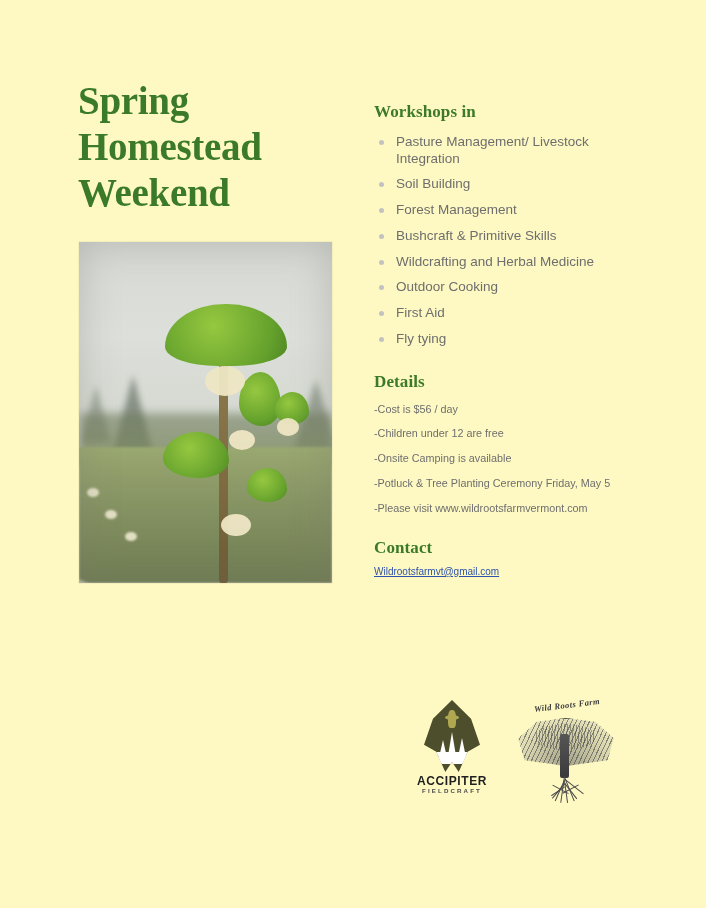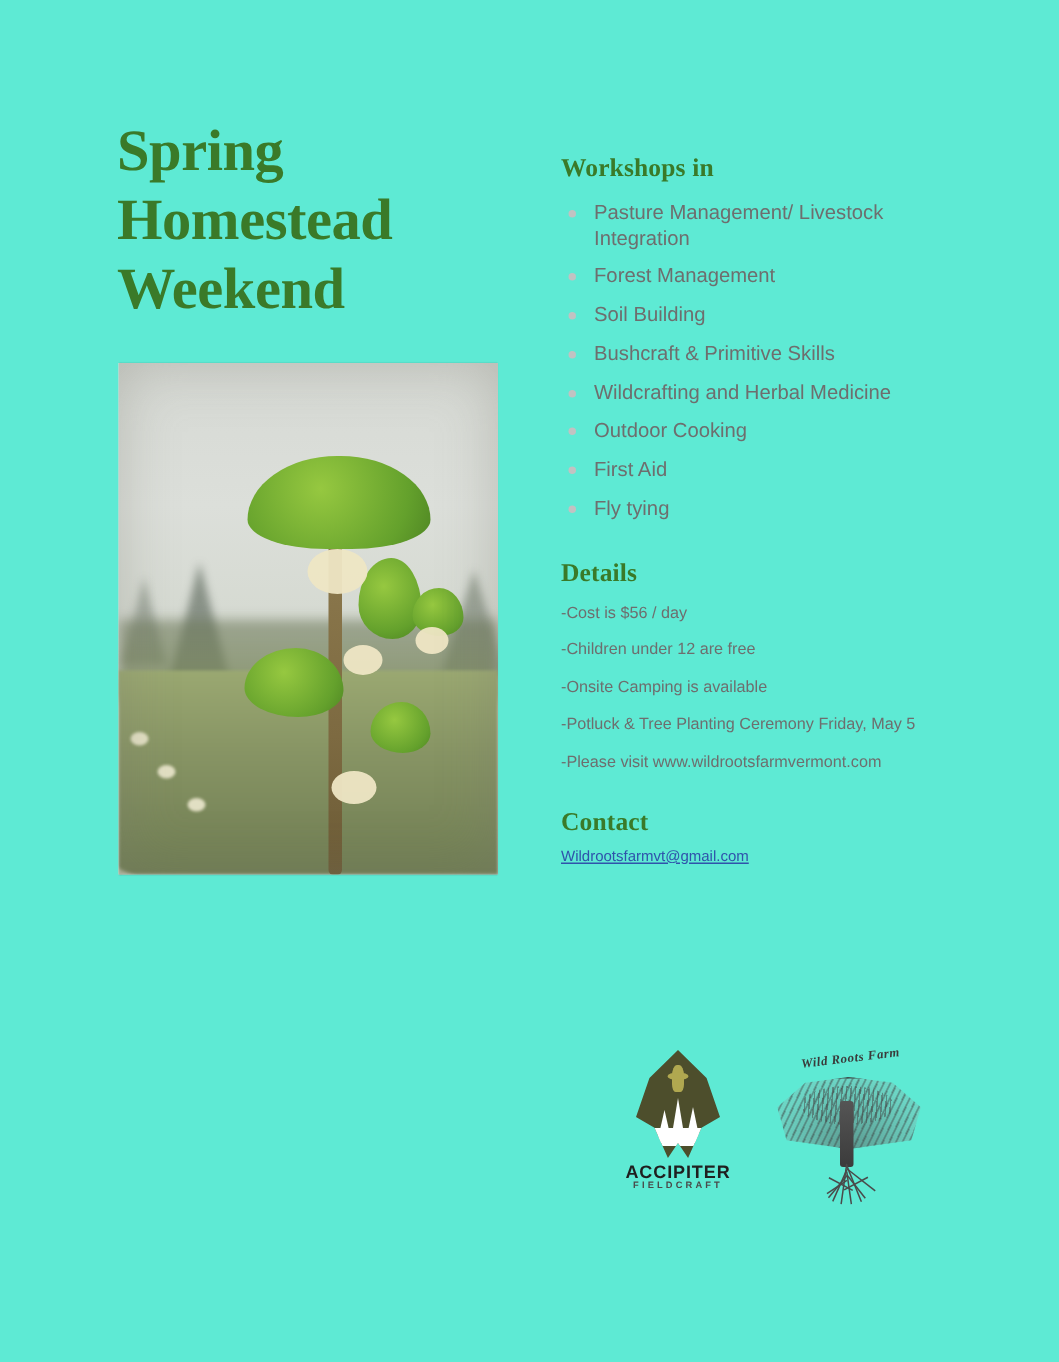--- a/index.html
+++ b/index.html
@@ -2,21 +2,21 @@
 <html><head>
 <meta charset="utf-8">
 <style>
   * { margin:0; padding:0; box-sizing:border-box; }
   html, body {
     width:706px; height:908px;
     background:#ffffff;
     font-family:"Liberation Sans", sans-serif;
     overflow:hidden;
   }
-  .page { position:relative; width:706px; height:908px; background:#5eead4; }
+  .page { position:relative; width:706px; height:908px; background:#fef9c3; }
 
   
   .left-col { position:absolute; left:78px; top:78px; width:262px; }
 
   .flyer-title {
     font-family:"Liberation Serif", serif;
     font-weight:700;
     font-size:39px;
     line-height:1.18;
     color:#3a7a29;
@@ -237,22 +237,22 @@
       <div class="ph-vig"></div>
     </div>
   </div>
 
 
   <div class="right-col">
 
     <div class="sec-head">Workshops in</div>
     <ul class="ws-list">
       <li class="ws-item">Pasture Management/ Livestock Integration</li>
+      <li class="ws-item">Soil Building</li>
       <li class="ws-item">Forest Management</li>
-      <li class="ws-item">Soil Building</li>
       <li class="ws-item">Bushcraft &amp; Primitive Skills</li>
       <li class="ws-item">Wildcrafting and Herbal Medicine</li>
       <li class="ws-item">Outdoor Cooking</li>
       <li class="ws-item">First Aid</li>
       <li class="ws-item">Fly tying</li>
     </ul>
 
     <div class="sec-head details-head">Details</div>
     <ul class="det-list">
       <li class="det-item">-Cost is $56 / day</li>

